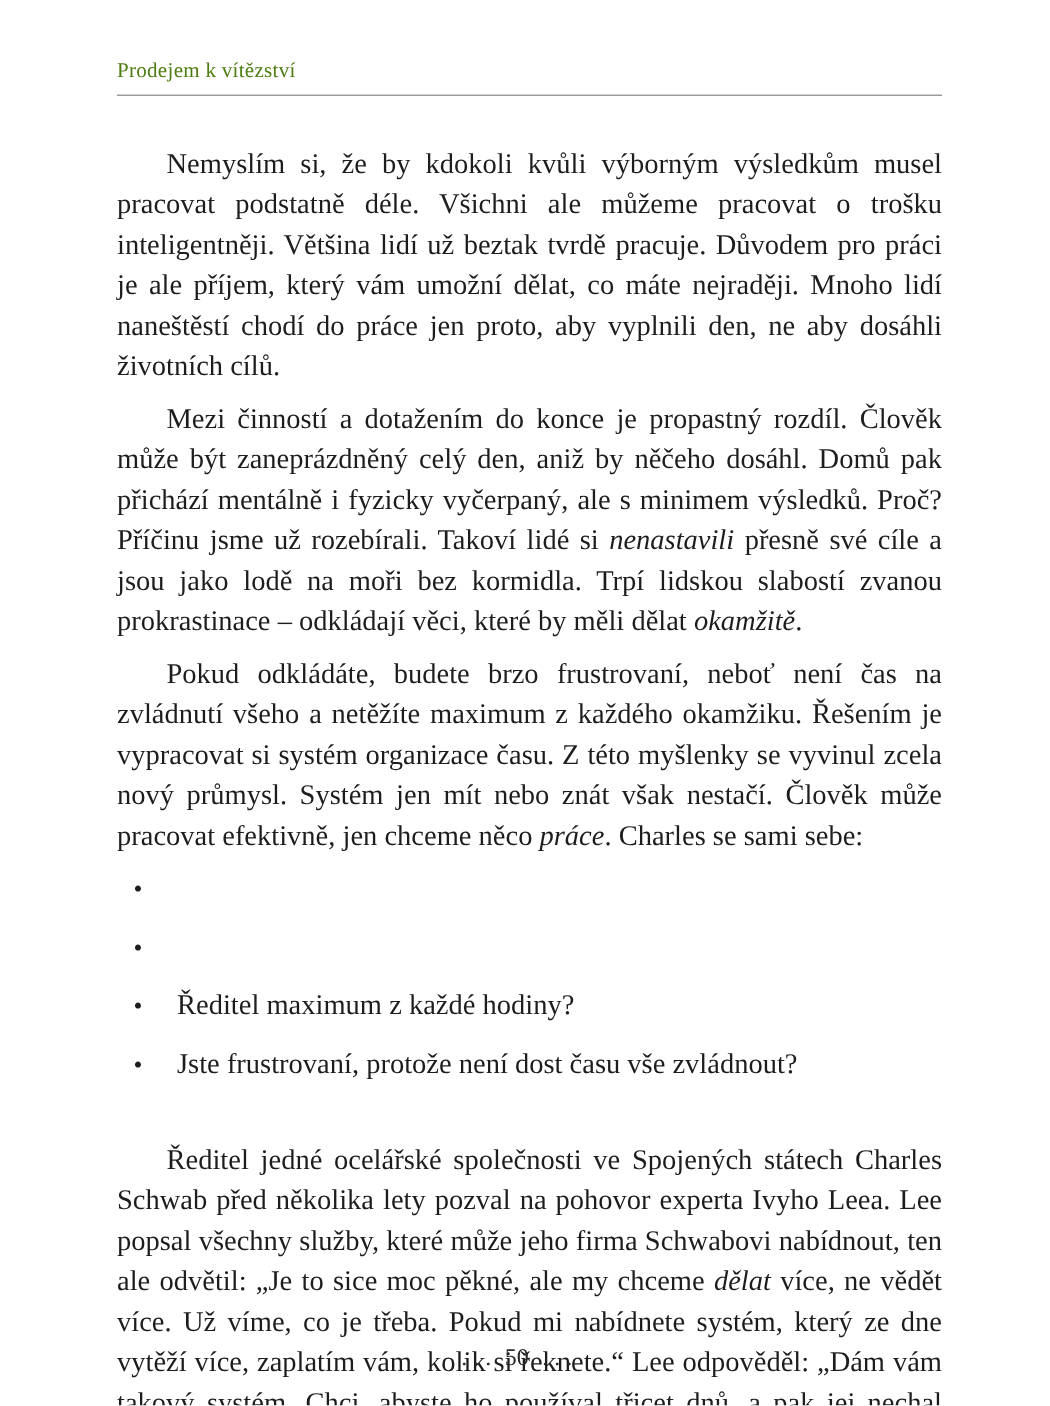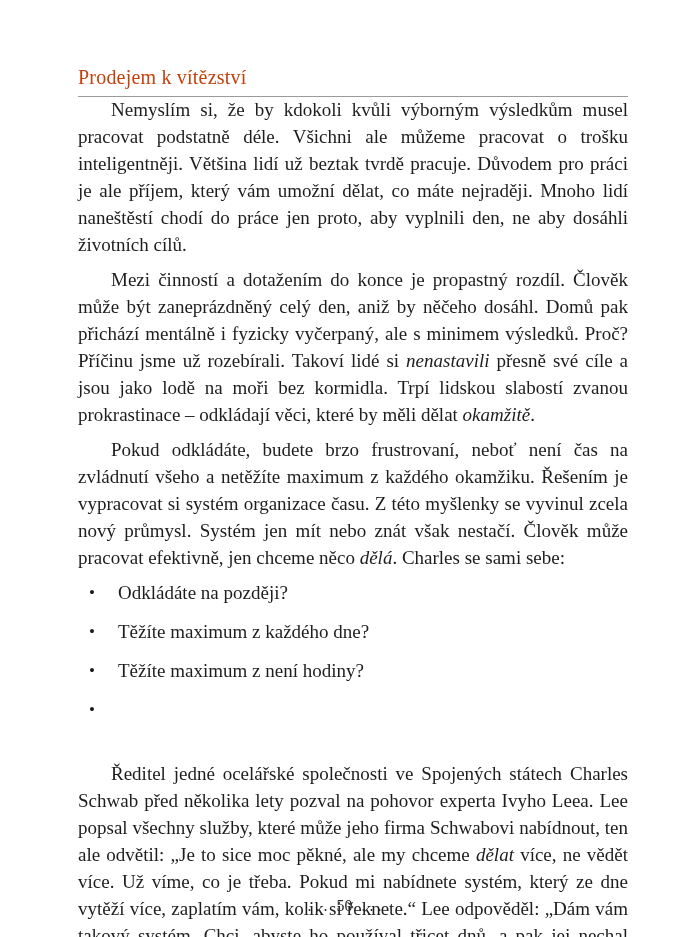--- a/index.html
+++ b/index.html
@@ -10,26 +10,25 @@
     background: #ffffff;
     font-family: "Liberation Serif", serif;
     color: #1d1d1d;
     overflow: hidden;
   }
   .running-header {
     position: absolute;
     left: 78px;
     right: 72px;
     top: 40px;
-    font-size: 20px;
+    font-size: 14px;
     letter-spacing: 0.2px;
-    color: #c2410c;
+    color: #4d7c0f;
     padding-bottom: 7px;
     border-bottom: 1.6px solid #9b9b9b;
-    margin-top: 26px;
   }
   .content {
     position: absolute;
     left: 78px;
     right: 72px;
     top: 96px;
     font-size: 19px;
     line-height: 27px;
     text-align: justify;
     hyphens: auto;
@@ -72,36 +71,35 @@
 
 <div class="page">
 
   <div class="running-header">
     <span>Prodejem k vítězství</span>
   </div>
 
   <div class="content">
       <p><span>Nemyslím si, že by kdokoli kvůli výborným výsledkům musel pracovat podstatně déle. Všichni ale můžeme pracovat o trošku inteligentněji. Většina lidí už beztak tvrdě pracuje. Důvodem pro práci je ale příjem, který vám umožní dělat, co máte nejraději. Mnoho lidí naneštěstí chodí do práce jen proto, aby vyplnili den, ne aby dosáhli životních cílů.</span></p>
       <p><span>Mezi činností a dotažením do konce je propastný rozdíl. Člověk může být zaneprázdněný celý den, aniž by něčeho dosáhl. Domů pak přichází mentálně i fyzicky vyčerpaný, ale s minimem výsledků. Proč? Příčinu jsme už rozebírali. Takoví lidé si </span><em>nenastavili</em><span> přesně své cíle a jsou jako lodě na moři bez kormidla. Trpí lidskou slabostí zvanou prokrastinace – odkládají věci, které by měli dělat </span><em>okamžitě</em><span>.</span></p>
-      <p><span>Pokud odkládáte, budete brzo frustrovaní, neboť není čas na zvládnutí všeho a netěžíte maximum z každého okamžiku. Řešením je vypracovat si systém organizace času. Z této myšlenky se vyvinul zcela nový průmysl. Systém jen mít nebo znát však nestačí. Člověk může pracovat efektivně, jen chceme něco </span><em>dělá</em><span>. Charles se sami sebe:</span></p>
+      <p><span>Pokud odkládáte, budete brzo frustrovaní, neboť není čas na zvládnutí všeho a netěžíte maximum z každého okamžiku. Řešením je vypracovat si systém organizace času. Z této myšlenky se vyvinul zcela nový průmysl. Systém jen mít nebo znát však nestačí. Člověk může pracovat efektivně, jen chceme něco </span><em>práce</em><span>. Charles se sami sebe:</span></p>
       <ul class="bullet-list">
         <li>
           <span class="marker">•</span>
-          <span>Odkládáte na později?</span>
         </li>
         <li>
           <span class="marker">•</span>
-          <span>Těžíte maximum z každého dne?</span>
         </li>
         <li>
           <span class="marker">•</span>
-          <span>Těžíte maximum z není hodiny?</span>
+          <span>Ředitel maximum z každé hodiny?</span>
         </li>
         <li>
           <span class="marker">•</span>
+          <span>Jste frustrovaní, protože není dost času vše zvládnout?</span>
         </li>
       </ul>
       <p class="section-start"><span>Ředitel jedné ocelářské společnosti ve Spojených státech Charles Schwab před několika lety pozval na pohovor experta Ivyho Leea. Lee popsal všechny služby, které může jeho firma Schwabovi nabídnout, ten ale odvětil: „Je to sice moc pěkné, ale my chceme </span><em>dělat</em><span> více, ne vědět více. Už víme, co je třeba. Pokud mi nabídnete systém, který ze dne vytěží více, zaplatím vám, kolik si řeknete.“ Lee odpověděl: „Dám vám takový systém. Chci, abyste ho používal třicet dnů, a pak jej nechal třicet dnů používat své nejdůležitější zaměstnance. Potom mi</span></p>
     </div>
 
   <div class="page-footer">
     <span>. . .</span><span class="num">50</span><span>. . .</span>
   </div>
 
 </div>

